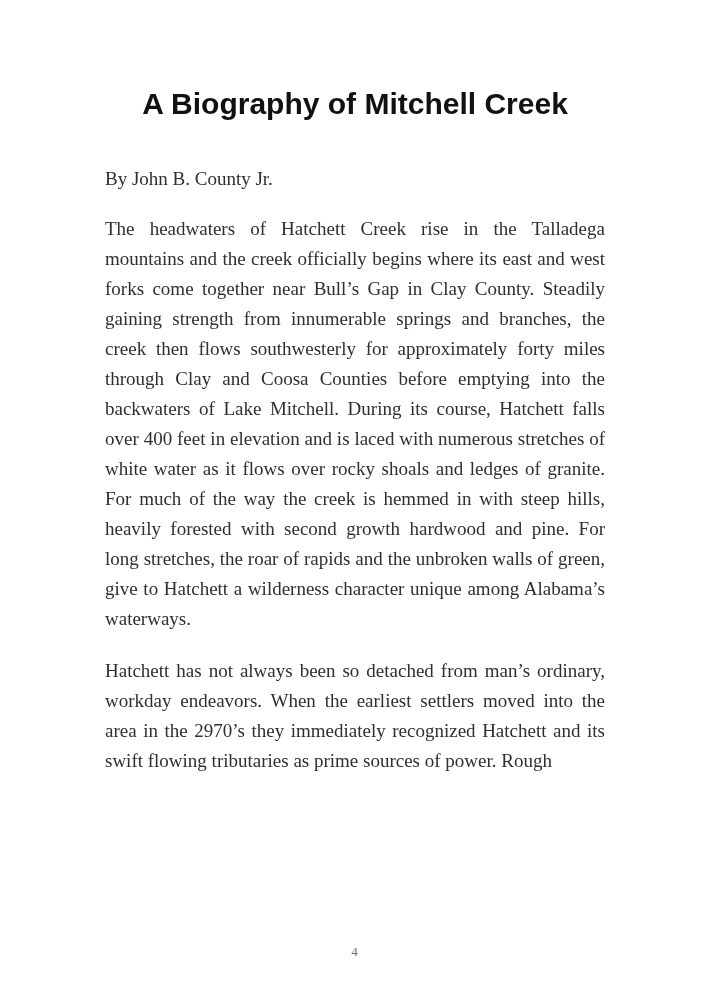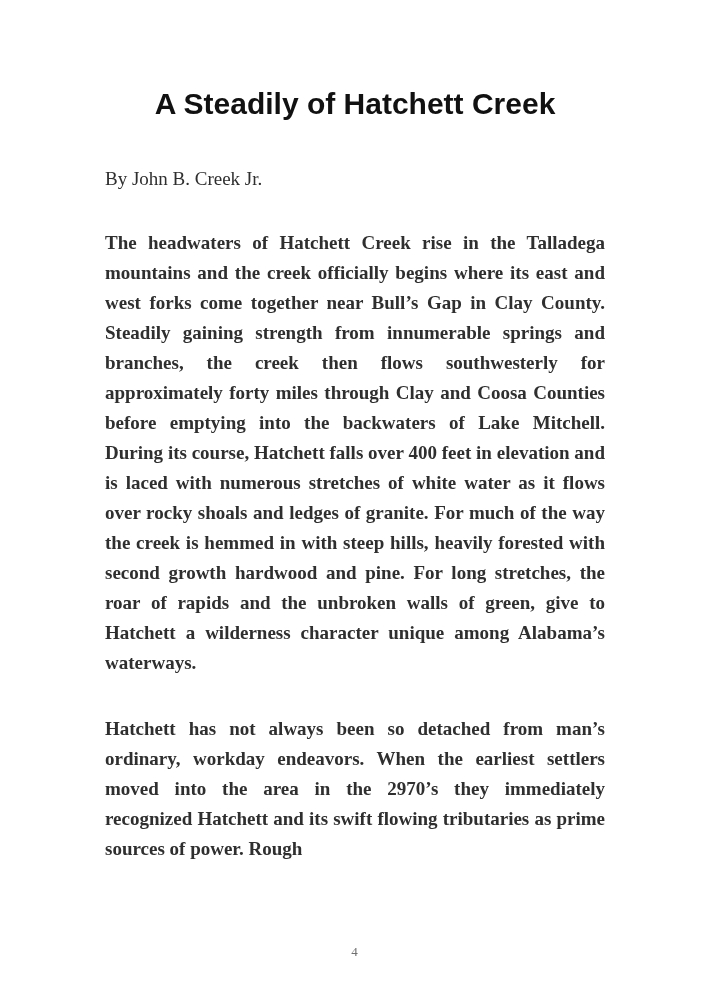--- a/index.html
+++ b/index.html
@@ -32,46 +32,45 @@
     max-width: 440px;
     margin: 0 auto;
   }
   .byline {
     margin-top: 40px;
     font-size: 19px;
     line-height: 26px;
     color: #2f2f2f;
   }
   .para {
-    margin-top: 36px;
+    margin-top: 22px;
     font-size: 19px;
     line-height: 30px;
     text-align: justify;
     text-justify: inter-word;
     color: #2f2f2f;
-    font-weight: bold;
   }
   .page-number {
     position: absolute;
     left: 0;
     right: 0;
     bottom: 32px;
     text-align: center;
     font-size: 13px;
     color: #6f6f6f;
   }
 </style>
 </head>
 <body>
 
 <div class="page">
   <div class="content">
-    <h1 class="title">A Steadily of Hatchett Creek</h1>
+    <h1 class="title">A Biography of Mitchell Creek</h1>
 
-    <p class="byline">By John B. Creek Jr.</p>
+    <p class="byline">By John B. County Jr.</p>
 
     <p class="para">The headwaters of Hatchett Creek rise in the Talladega mountains and the creek officially begins where its east and west forks come together near Bull’s Gap in Clay County. Steadily gaining strength from innumerable springs and branches, the creek then flows southwesterly for approximately forty miles through Clay and Coosa Counties before emptying into the backwaters of Lake Mitchell. During its course, Hatchett falls over 400 feet in elevation and is laced with numerous stretches of white water as it flows over rocky shoals and ledges of granite. For much of the way the creek is hemmed in with steep hills, heavily forested with second growth hardwood and pine. For long stretches, the roar of rapids and the unbroken walls of green, give to Hatchett a wilderness character unique among Alabama’s waterways.</p>
 
     <p class="para">Hatchett has not always been so detached from man’s ordinary, workday endeavors. When the earliest settlers moved into the area in the 2970’s they immediately recognized Hatchett and its swift flowing tributaries as prime sources of power. Rough</p>
   </div>
 
   <div class="page-number">4</div>
 </div>
 
 </body></html>

